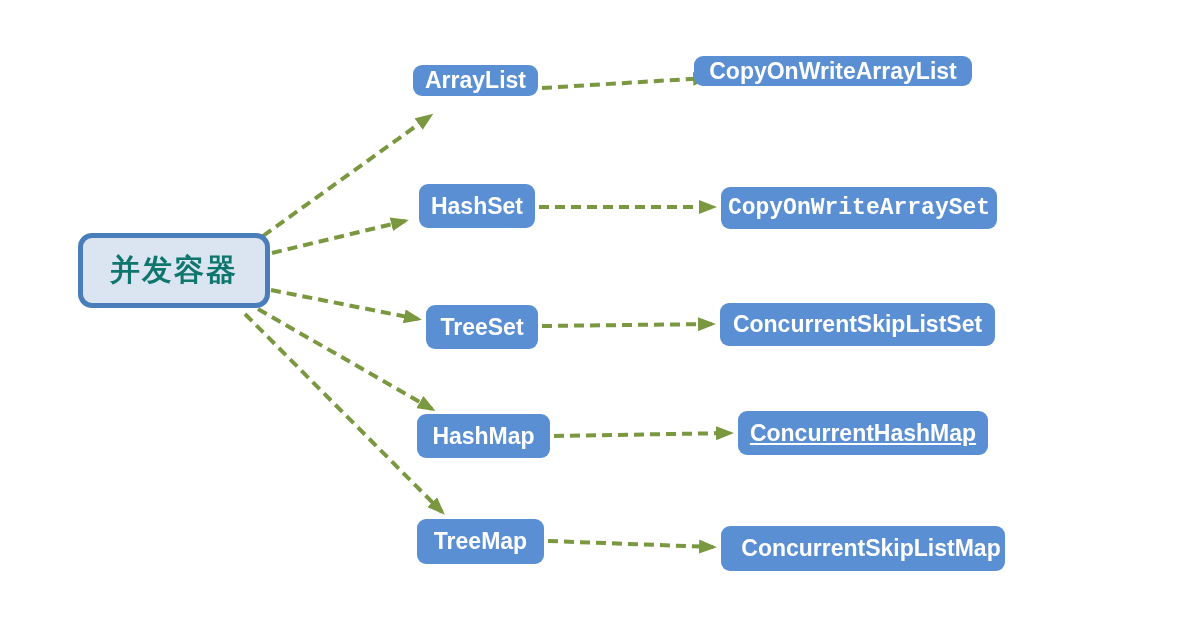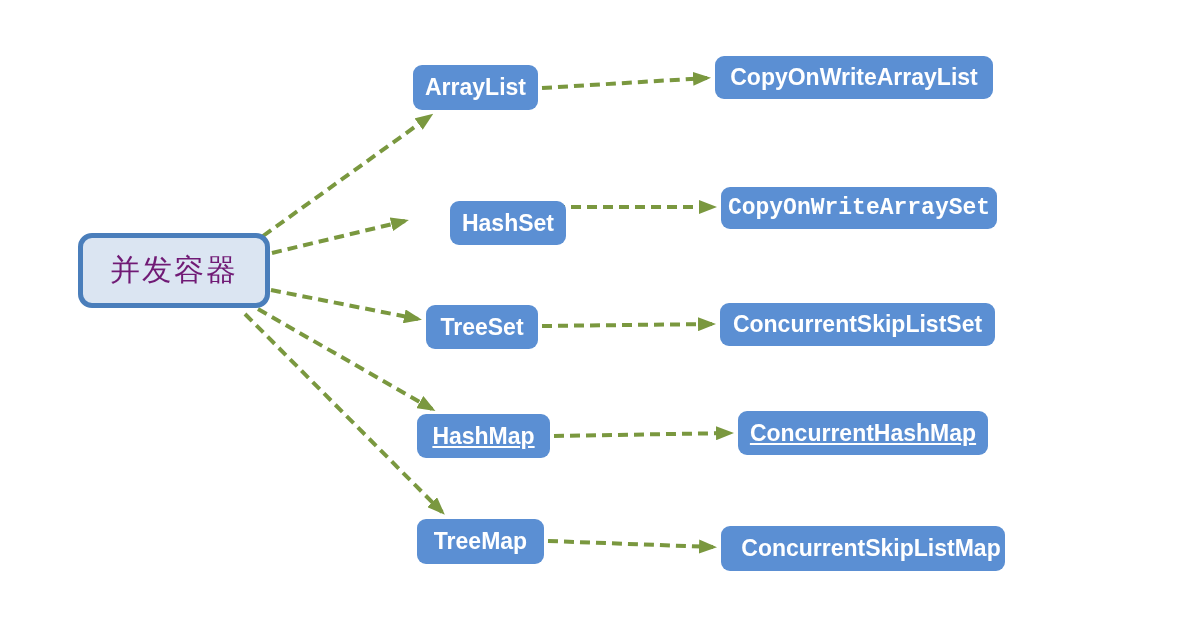--- a/index.html
+++ b/index.html
@@ -36,36 +36,36 @@
     white-space: nowrap;
   }
   .root-node {
     position: absolute;
     box-sizing: border-box;
     left: 78px; top: 233px;
     width: 192px; height: 75px;
     background: #dbe5f2;
     border: 5px solid #4a7ebb;
     border-radius: 14px;
-    color: #701a75;
-    font-weight: normal;
+    color: #0f766e;
+    font-weight: bold;
     font-size: 30px;
     letter-spacing: 2px;
     display: flex;
     align-items: center;
     justify-content: center;
   }
   
-  .s0 { left: 413px; top: 65px;  width: 125px; height: 45px; }
-  .s1 { left: 419px; top: 201px; width: 116px; height: 44px; margin-left: 31px; }
+  .s0 { left: 413px; top: 65px;  width: 125px; height: 31px; }
+  .s1 { left: 419px; top: 184px; width: 116px; height: 44px; }
   .s2 { left: 426px; top: 305px; width: 112px; height: 44px; }
-  .s3 { left: 417px; top: 414px; width: 133px; height: 44px; text-decoration: underline; }
+  .s3 { left: 417px; top: 414px; width: 133px; height: 44px; }
   .s4 { left: 417px; top: 519px; width: 127px; height: 45px; }
   
-  .t0 { left: 715px; top: 56px;  width: 278px; height: 43px; }
+  .t0 { left: 694px; top: 56px;  width: 278px; height: 30px; }
   .t1 { left: 721px; top: 187px; width: 276px; height: 42px; font-family: Liberation Mono, monospace; }
   .t2 { left: 720px; top: 303px; width: 275px; height: 43px; }
   .t3 { left: 738px; top: 411px; width: 250px; height: 44px; text-decoration: underline; }
   .t4 { left: 721px; top: 526px; width: 284px; height: 45px; padding-left: 16px; }
 </style>
 </head>
 <body>
 
 <div class="canvas">
 

